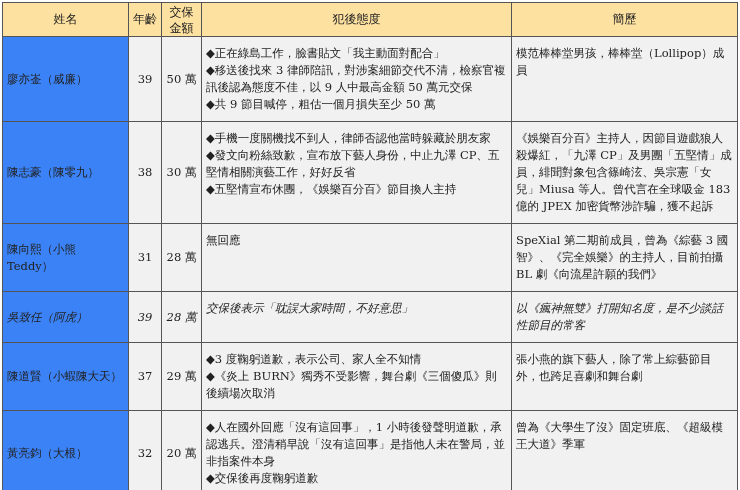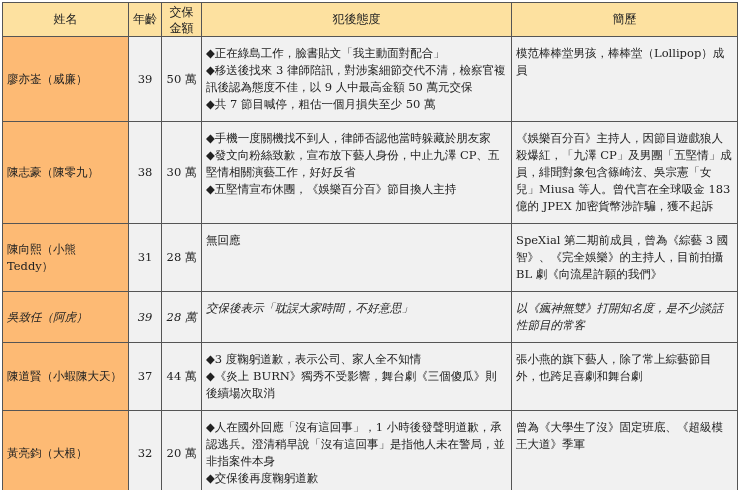--- a/index.html
+++ b/index.html
@@ -7,21 +7,21 @@
   .wrap { position: absolute; left: 2px; top: 2px; width: 735px; }
   .title {
     height: 33px; background: #4f7a2c; color: #f3f3f3;
     font-family: "DejaVu Sans", "Liberation Sans", sans-serif;
     font-size: 17px; text-align: center; line-height: 33px;
     border: 1px solid #3d5f22; border-bottom: none; letter-spacing: 1px;
   }
   table { border-collapse: collapse; width: 735px; table-layout: fixed; font-size: 11.5px; }
   td, th { border: 1px solid #555; padding: 8px 4px; vertical-align: middle; line-height: 17px; }
   th { background: #fde1a0; font-weight: normal; font-size: 12px; }
-  td.name { background: #fdba74; }
+  td.name { background: #3b82f6; }
   td.num { background: #f1f1f1; text-align: center; }
   td.att, td.bio { background: #f1f1f1; vertical-align: top; }
   .line { display: block; }
 </style>
 </head>
 <body>
 
 <div class="wrap">
   <table>
     <colgroup>
@@ -41,21 +41,21 @@
       </tr>
     </thead>
     <tbody id="tbody">
         <tr style="height: 68px;">
     <td class="name">廖亦崟（威廉）</td>
     <td class="num">39</td>
     <td class="num">50 萬</td>
     <td class="att">
             <span class="line">◆正在綠島工作，臉書貼文「我主動面對配合」</span>
             <span class="line">◆移送後找來 3 律師陪訊，對涉案細節交代不清，檢察官複訊後認為態度不佳，以 9 人中最高金額 50 萬元交保</span>
-            <span class="line">◆共 7 節目喊停，粗估一個月損失至少 50 萬</span>
+            <span class="line">◆共 9 節目喊停，粗估一個月損失至少 50 萬</span>
           </td>
     <td class="bio">模范棒棒堂男孩，棒棒堂（Lollipop）成員</td>
   </tr>
         <tr style="height: 82px;">
     <td class="name">陳志豪（陳零九）</td>
     <td class="num">38</td>
     <td class="num">30 萬</td>
     <td class="att">
             <span class="line">◆手機一度關機找不到人，律師否認他當時躲藏於朋友家</span>
             <span class="line">◆發文向粉絲致歉，宣布放下藝人身份，中止九澤 CP、五堅情相關演藝工作，好好反省</span>
@@ -77,21 +77,21 @@
     <td class="num">39</td>
     <td class="num">28 萬</td>
     <td class="att">
             <span class="line">交保後表示「耽誤大家時間，不好意思」</span>
           </td>
     <td class="bio">以《瘋神無雙》打開知名度，是不少談話性節目的常客</td>
   </tr>
         <tr style="height: 50px;">
     <td class="name">陳道賢（小蝦陳大天）</td>
     <td class="num">37</td>
-    <td class="num">44 萬</td>
+    <td class="num">29 萬</td>
     <td class="att">
             <span class="line">◆3 度鞠躬道歉，表示公司、家人全不知情</span>
             <span class="line">◆《炎上 BURN》獨秀不受影響，舞台劇《三個傻瓜》則後續場次取消</span>
           </td>
     <td class="bio">張小燕的旗下藝人，除了常上綜藝節目外，也跨足喜劇和舞台劇</td>
   </tr>
         <tr style="height: 51px;">
     <td class="name">黃亮鈞（大根）</td>
     <td class="num">32</td>
     <td class="num">20 萬</td>

